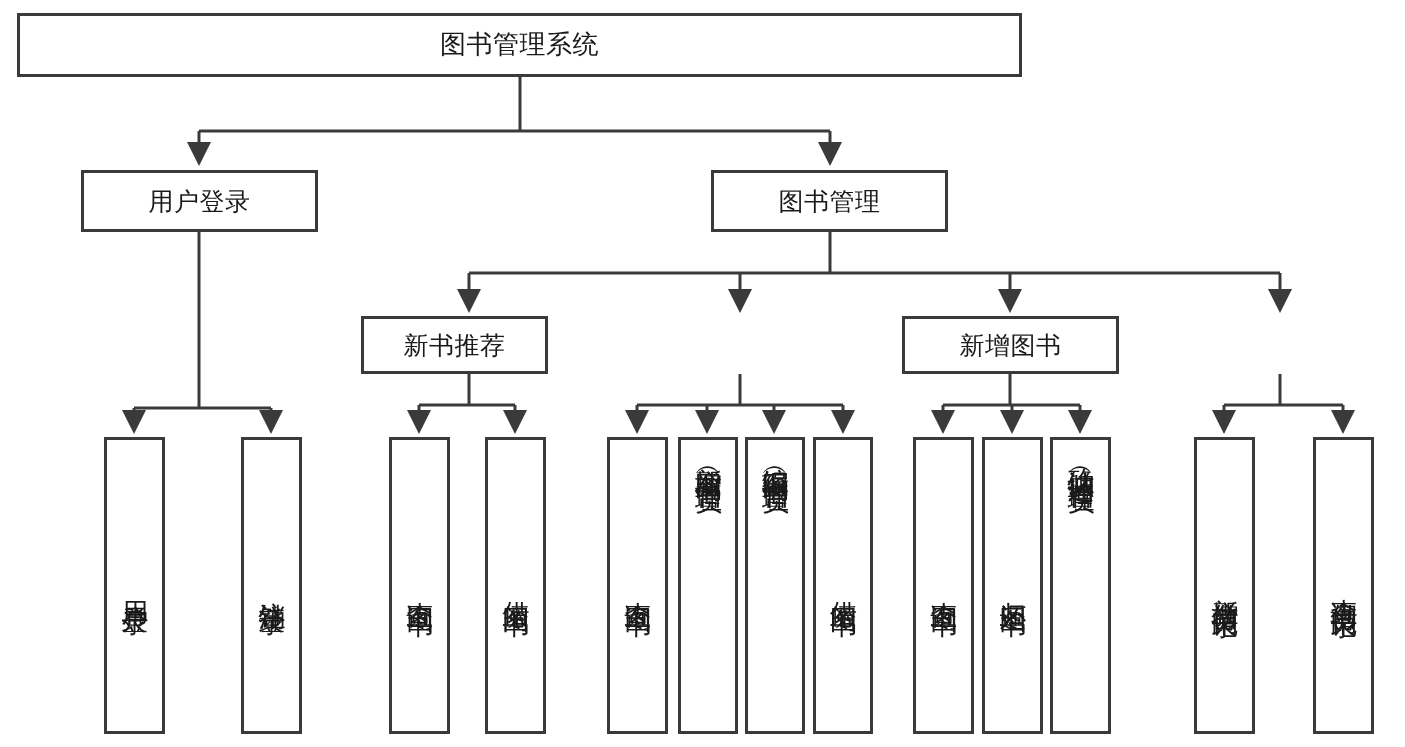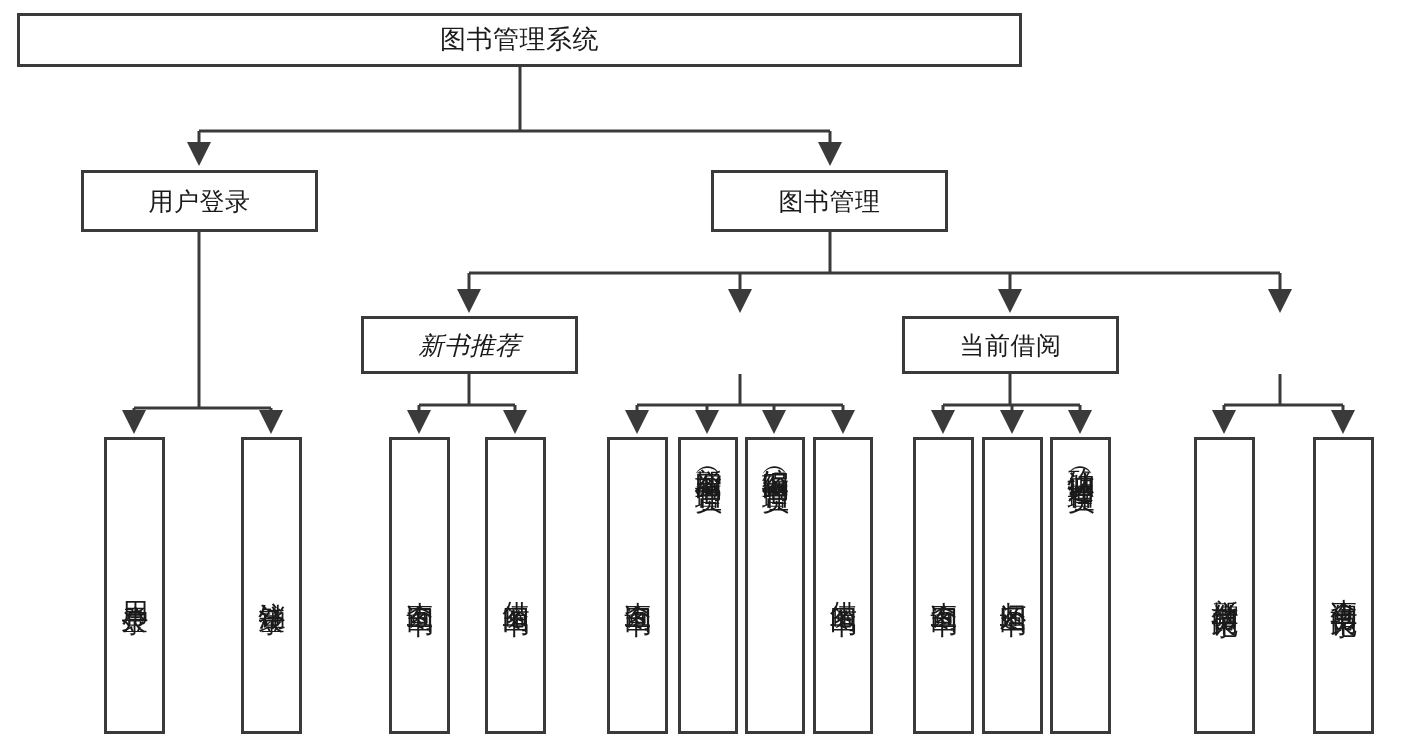--- a/index.html
+++ b/index.html
@@ -108,36 +108,36 @@
       <path d="M 1012 405 L 1012 430" marker-end="url(#arrow)"></path>
       <path d="M 1080 405 L 1080 430" marker-end="url(#arrow)"></path>
 
       <path d="M 1280 374 L 1280 405"></path>
       <path d="M 1224 405 L 1343 405"></path>
       <path d="M 1224 405 L 1224 430" marker-end="url(#arrow)"></path>
       <path d="M 1343 405 L 1343 430" marker-end="url(#arrow)"></path>
     </g>
   </svg>
 
-  <div class="node h-node root" style="left:17px;top:13px;width:1005px;height:54px;">
+  <div class="node h-node root" style="left:17px;top:13px;width:1005px;height:64px;">
     <span class="lbl">图书管理系统</span>
   </div>
 
   <div class="node h-node" style="left:81px;top:170px;width:237px;height:62px;">
     <span class="lbl">用户登录</span>
   </div>
   <div class="node h-node" style="left:711px;top:170px;width:237px;height:62px;">
     <span class="lbl">图书管理</span>
   </div>
 
-  <div class="node h-node" style="left:361px;top:316px;width:217px;height:58px;font-style:italic;">
+  <div class="node h-node" style="left:361px;top:316px;width:187px;height:58px;">
     <span class="lbl">新书推荐</span>
   </div>
   <div class="node h-node" style="left:902px;top:316px;width:217px;height:58px;">
-    <span class="lbl">当前借阅</span>
+    <span class="lbl">新增图书</span>
   </div>
 
   <div class="node v-node centered" style="left:104px;top:437px;width:61px;height:297px;">
     <span class="lbl">用户登录</span>
   </div>
   <div class="node v-node centered" style="left:241px;top:437px;width:61px;height:297px;">
     <span class="lbl">注销登录</span>
   </div>
 
   <div class="node v-node centered" style="left:389px;top:437px;width:61px;height:297px;">

